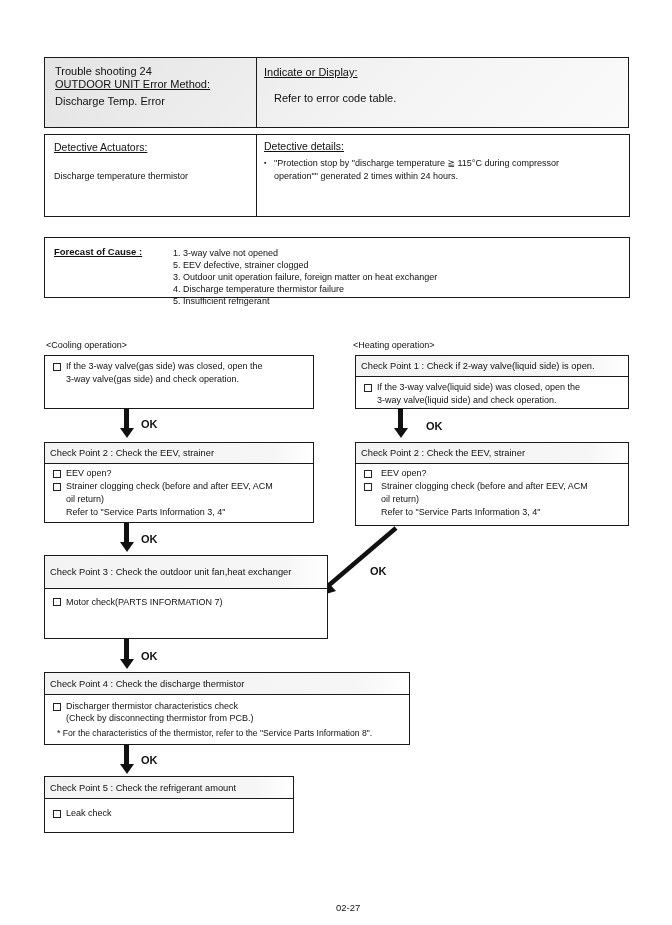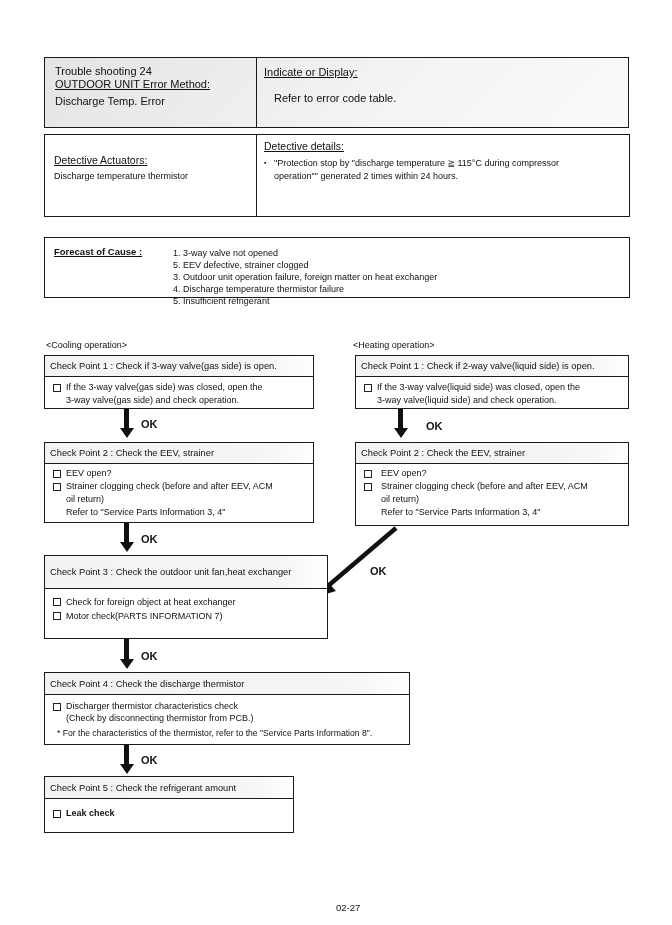--- a/index.html
+++ b/index.html
@@ -31,21 +31,21 @@
   <div class="vdiv" style="left:211px;"></div>
   <div class="abs t-bold" style="left:10px;top:7px;">Trouble shooting  24</div>
   <div class="abs t-bold u" style="left:10px;top:20px;">OUTDOOR UNIT Error Method:</div>
   <div class="abs t-bold" style="left:10px;top:37px;">Discharge Temp. Error</div>
   <div class="abs t-bold u" style="left:219px;top:8px;">Indicate or Display:</div>
   <div class="abs t-bold" style="left:229px;top:34px;">Refer to error code table.</div>
 </div>
 
 <div class="box" style="left:44px;top:134px;width:586px;height:83px;">
   <div class="vdiv" style="left:211px;"></div>
-  <div class="abs u" style="left:9px;top:19px;font-size:10.5px;">Detective Actuators:</div>
+  <div class="abs u" style="left:9px;top:6px;font-size:10.5px;">Detective Actuators:</div>
   <div class="abs f9" style="left:9px;top:35px;">Discharge temperature thermistor</div>
   <div class="abs u" style="left:219px;top:5px;font-size:10.5px;">Detective details:</div>
   <div class="abs f9" style="left:219px;top:22px;font-size:7px;">▪</div>
   <div class="abs f9" style="left:229px;top:22px;white-space:nowrap;">"Protection stop by "discharge temperature  ≧ 115°C during compressor</div>
   <div class="abs f9" style="left:229px;top:35px;white-space:nowrap;">operation"" generated 2 times within 24 hours.</div>
 </div>
 
 <div class="box" style="left:44px;top:237px;width:586px;height:61px;">
   <div class="abs u" style="left:9px;top:8px;font-size:9.5px;font-weight:bold;">Forecast of Cause :</div>
   <div class="abs f9" style="left:128px;top:9px;line-height:12px;">
@@ -54,21 +54,20 @@
     <div>3. Outdoor unit operation failure, foreign matter on heat exchanger</div>
     <div>4. Discharge temperature thermistor failure</div>
     <div>5. Insufficient refrigerant</div>
   </div>
 </div>
 
 <div class="abs f9" style="left:46px;top:339px;">&lt;Cooling operation&gt;</div>
 <div class="abs f9" style="left:353px;top:339px;">&lt;Heating operation&gt;</div>
 
 <div class="cp" style="left:44px;top:355px;width:270px;height:54px;">
-  <div class="cp-head" style="height:21px;">Check Point 1 : Check if 3-way valve(gas side) is open.</div>
   <div class="cp-body">
     <div class="row">
         <span class="chk"></span>
         <span>If the 3-way valve(gas side) was closed, open the</span>
       </div>
     <div class="indent">3-way valve(gas side) and check operation.</div>
   </div>
 </div>
 
 <div class="cp" style="left:355px;top:355px;width:274px;height:54px;">
@@ -135,24 +134,20 @@
   <line x1="96" y1="6" x2="28" y2="64" stroke="#111" stroke-width="4.5"></line>
   <polygon points="16,75 23,55 36,69" fill="#111"></polygon>
 </svg>
 <div class="ok" style="left:370px;top:565px;">OK</div>
 
 <div class="cp" style="left:44px;top:555px;width:284px;height:84px;">
   <div class="cp-head" style="height:33px;">Check Point 3 : Check the outdoor unit fan,heat exchanger</div>
   <div class="cp-body" style="padding-top:6px;line-height:14px;">
     <div class="row">
         <span class="chk"></span>
-        <span>Check for foreign object at heat exchanger</span>
-      </div>
-    <div class="row">
-        <span class="chk"></span>
         <span>Motor check(PARTS INFORMATION 7)</span>
       </div>
   </div>
 </div>
 
 <div>
   <div class="arrow-v" style="left:124px;top:639px;height:21px;"></div>
   <div class="arrow-head" style="left:119.5px;top:659px;"></div>
 </div>
 <div class="ok" style="left:141px;top:650px;">OK</div>
@@ -170,21 +165,21 @@
 </div>
 
 <div>
   <div class="arrow-v" style="left:124px;top:745px;height:20px;"></div>
   <div class="arrow-head" style="left:119.5px;top:764px;"></div>
 </div>
 <div class="ok" style="left:141px;top:754px;">OK</div>
 
 <div class="cp" style="left:44px;top:776px;width:250px;height:57px;">
   <div class="cp-head" style="height:22px;">Check Point 5 : Check the refrigerant amount</div>
-  <div class="cp-body" style="padding-top:8px;font-weight:bold;">
+  <div class="cp-body" style="padding-top:8px;">
     <div class="row">
         <span class="chk"></span>
         <span>Leak check</span>
       </div>
   </div>
 </div>
 
 <div class="abs f9" style="left:336px;top:902px;font-size:9.5px;">02-27</div>
 
 </body></html>

